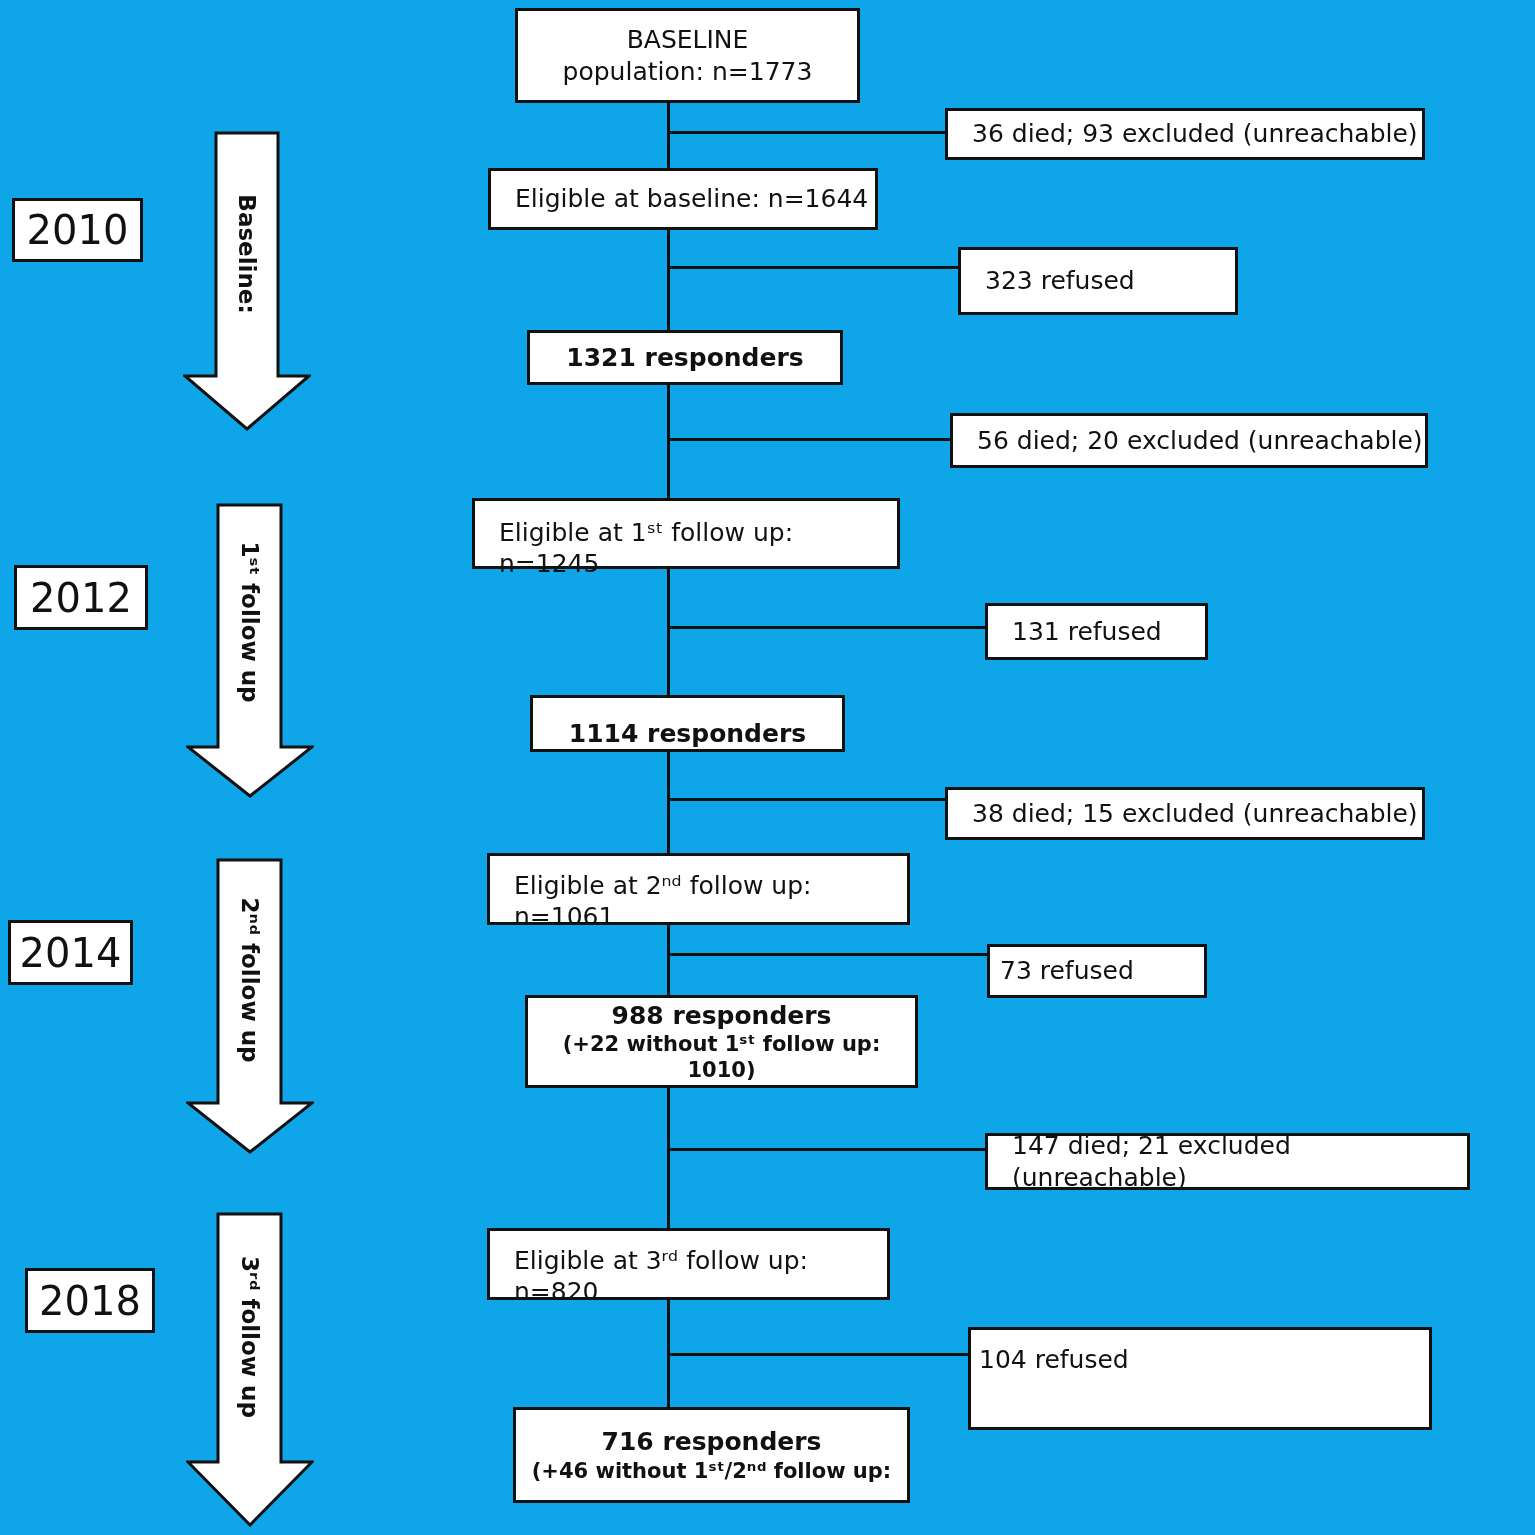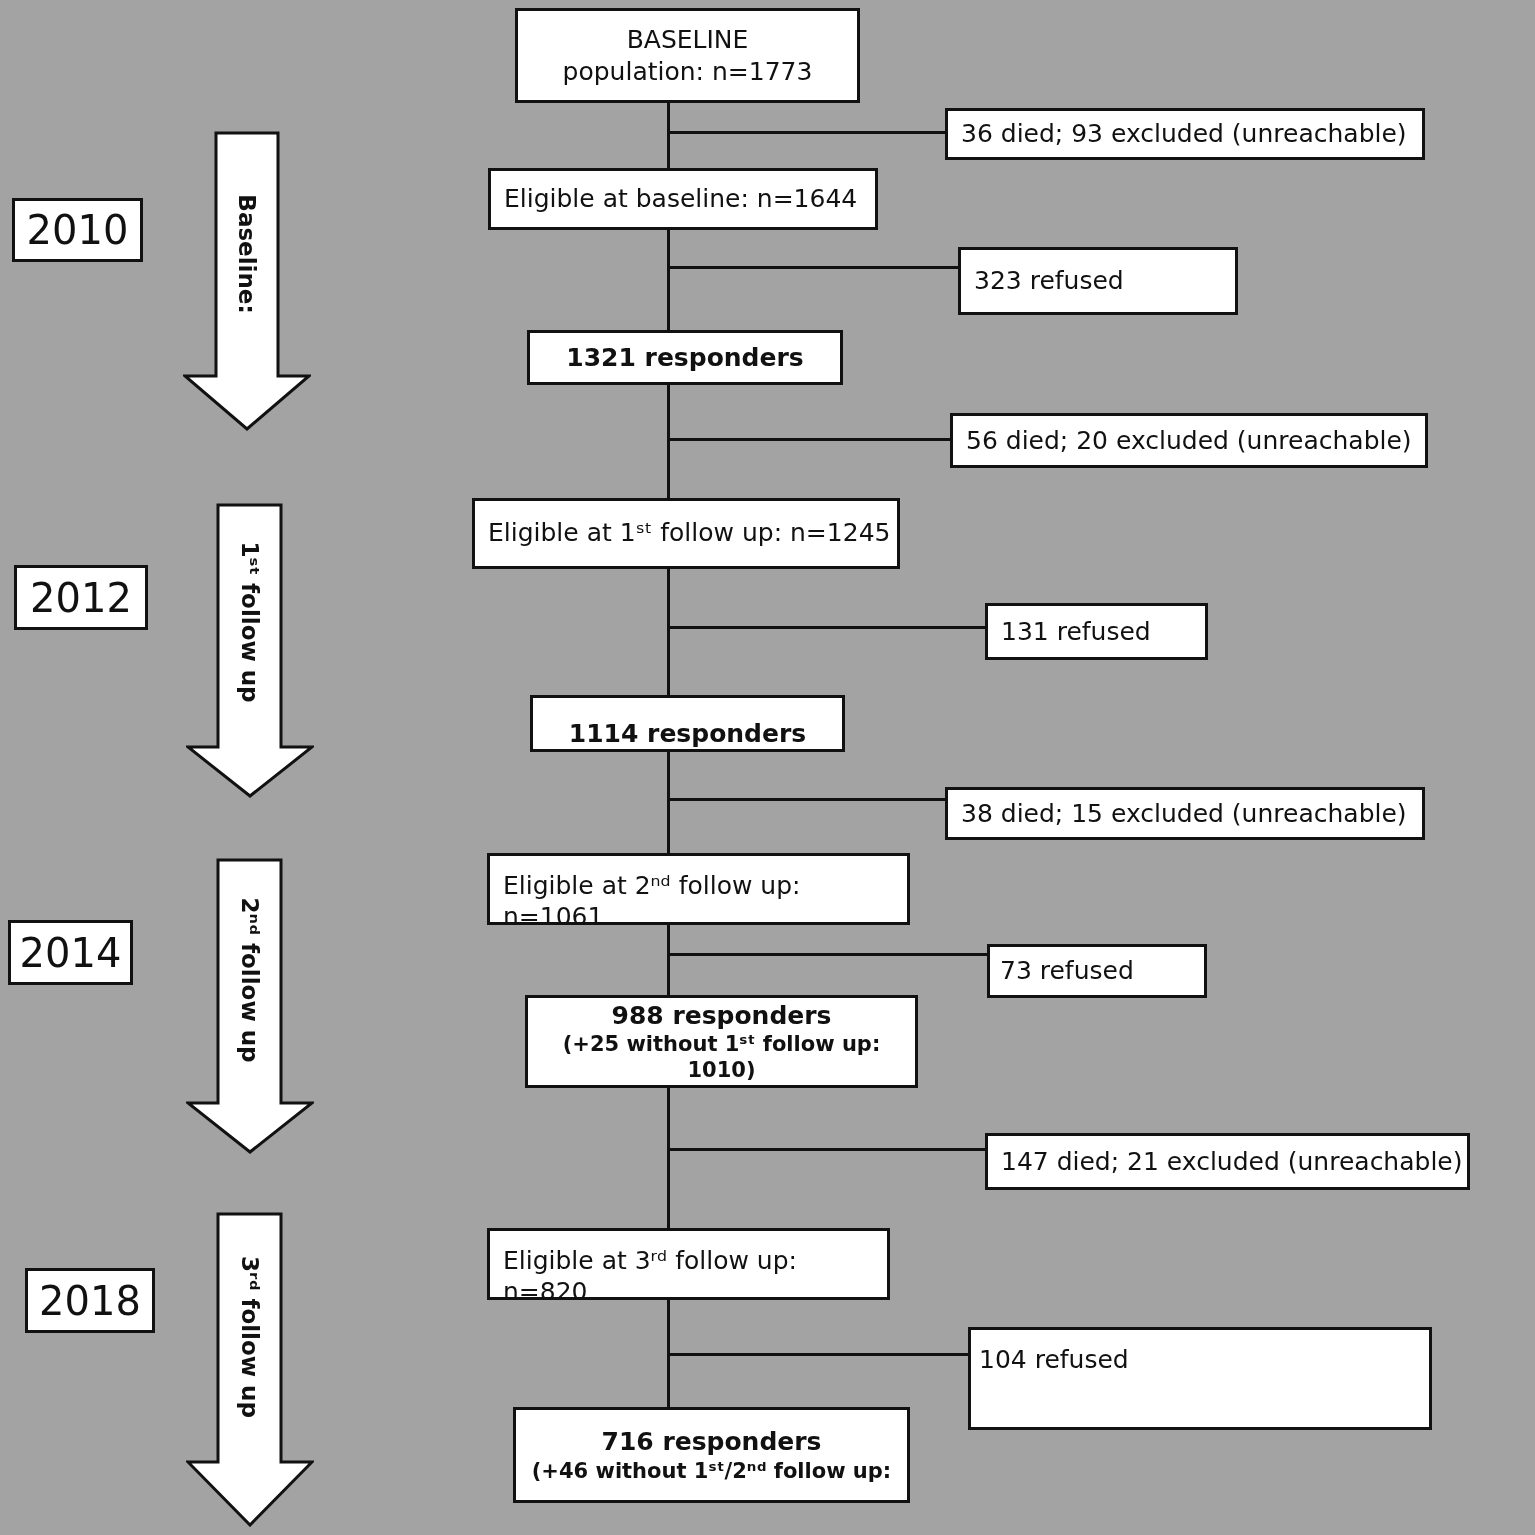--- a/index.html
+++ b/index.html
@@ -1,27 +1,27 @@
 <!DOCTYPE html>
 <html><head>
 <meta charset="utf-8">
 <style>
   html,body { margin:0; padding:0; background:#fff; }
   .canvas {
-    position:relative; width:1535px; height:1535px; background:#a3a3a3;
+    position:relative; width:1535px; height:1535px; background:#0ea5e9;
     font-family:"DejaVu Sans", sans-serif; color:#111;
     overflow:hidden;
   }
   .line { position:absolute; background:#111; z-index:0; }
   .box {
     position:absolute; background:#fff; border:3px solid #111; box-sizing:border-box;
     display:flex; align-items:center; z-index:2; font-size:25px; line-height:1.25;
   }
   .box.centered { justify-content:center; text-align:center; }
-  .box.leftpad { padding-left:13px; }
+  .box.leftpad { padding-left:24px; }
   .box.toppad { align-items:flex-start; }
   .box.bold { font-weight:bold; }
   .box.twolines { flex-direction:column; justify-content:center; }
   .sub { font-size:21px; font-weight:bold; }
   .yearbox {
     position:absolute; background:#fff; border:3px solid #111; box-sizing:border-box;
     display:flex; align-items:center; justify-content:center; font-size:40px; z-index:2;
   }
   .arrow-svg { position:absolute; z-index:1; }
   .phase-label {
@@ -65,21 +65,21 @@
   <div class="box centered bold" style="left:530px; top:695px; width:315px; height:57px;align-items:flex-end;">
     <span>1114 responders</span>
   </div>
 
   <div class="box leftpad toppad" style="left:487px; top:853px; width:423px; height:72px; padding-top:14px;">
     <span>Eligible at 2ⁿᵈ follow up: n=1061</span>
   </div>
 
   <div class="box centered bold twolines" style="left:525px; top:995px; width:393px; height:93px;">
     <div>988 responders</div>
-    <div class="sub">(+25 without 1ˢᵗ follow up: 1010)</div>
+    <div class="sub">(+22 without 1ˢᵗ follow up: 1010)</div>
   </div>
 
   <div class="box leftpad toppad" style="left:487px; top:1228px; width:403px; height:72px; padding-top:14px;">
     <span>Eligible at 3ʳᵈ follow up: n=820</span>
   </div>
 
   <div class="box centered bold twolines" style="left:513px; top:1407px; width:397px; height:96px;">
     <div>716 responders</div>
     <div class="sub">(+46 without 1ˢᵗ/2ⁿᵈ follow up:</div>
   </div>

